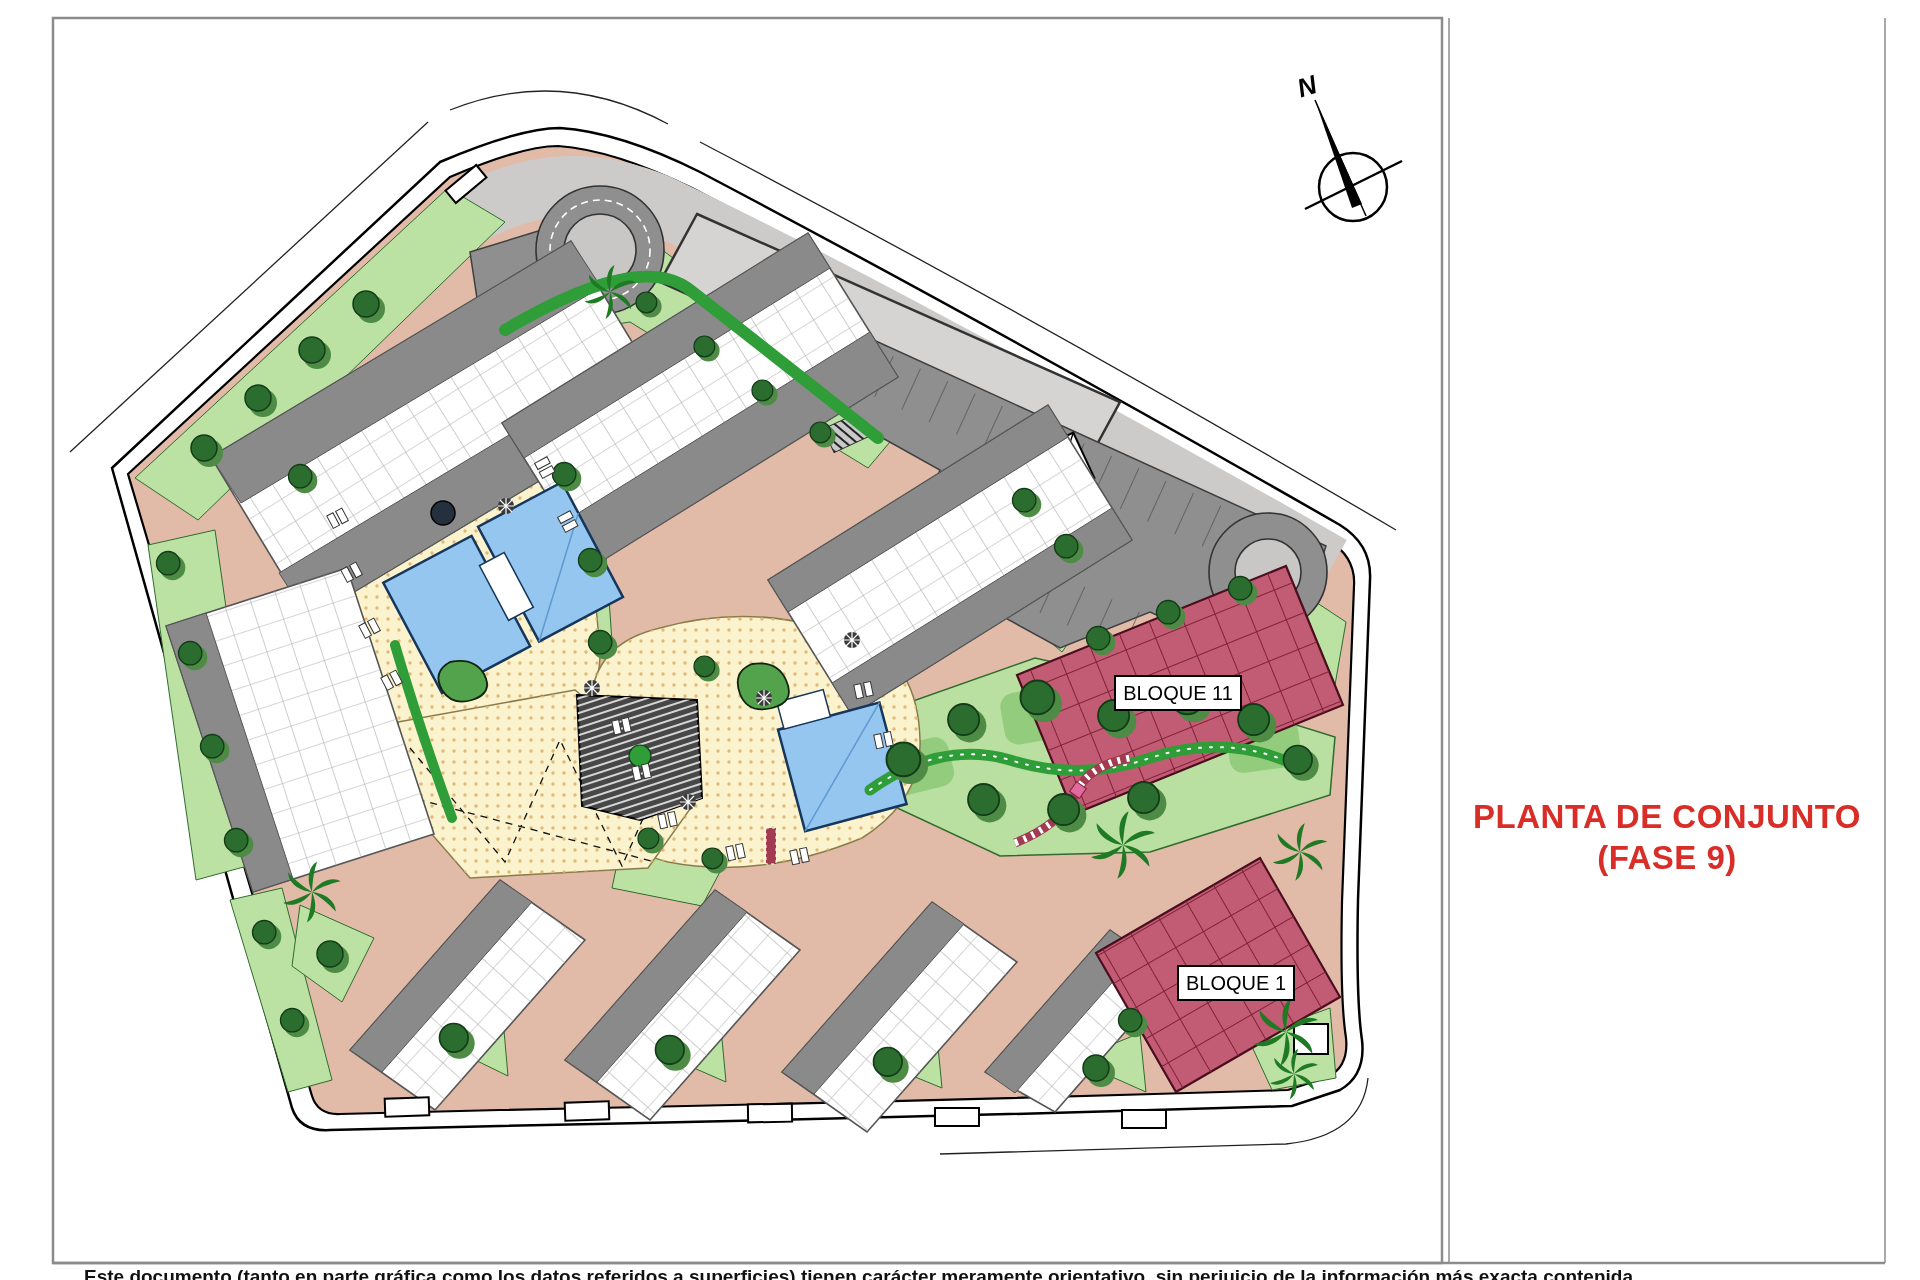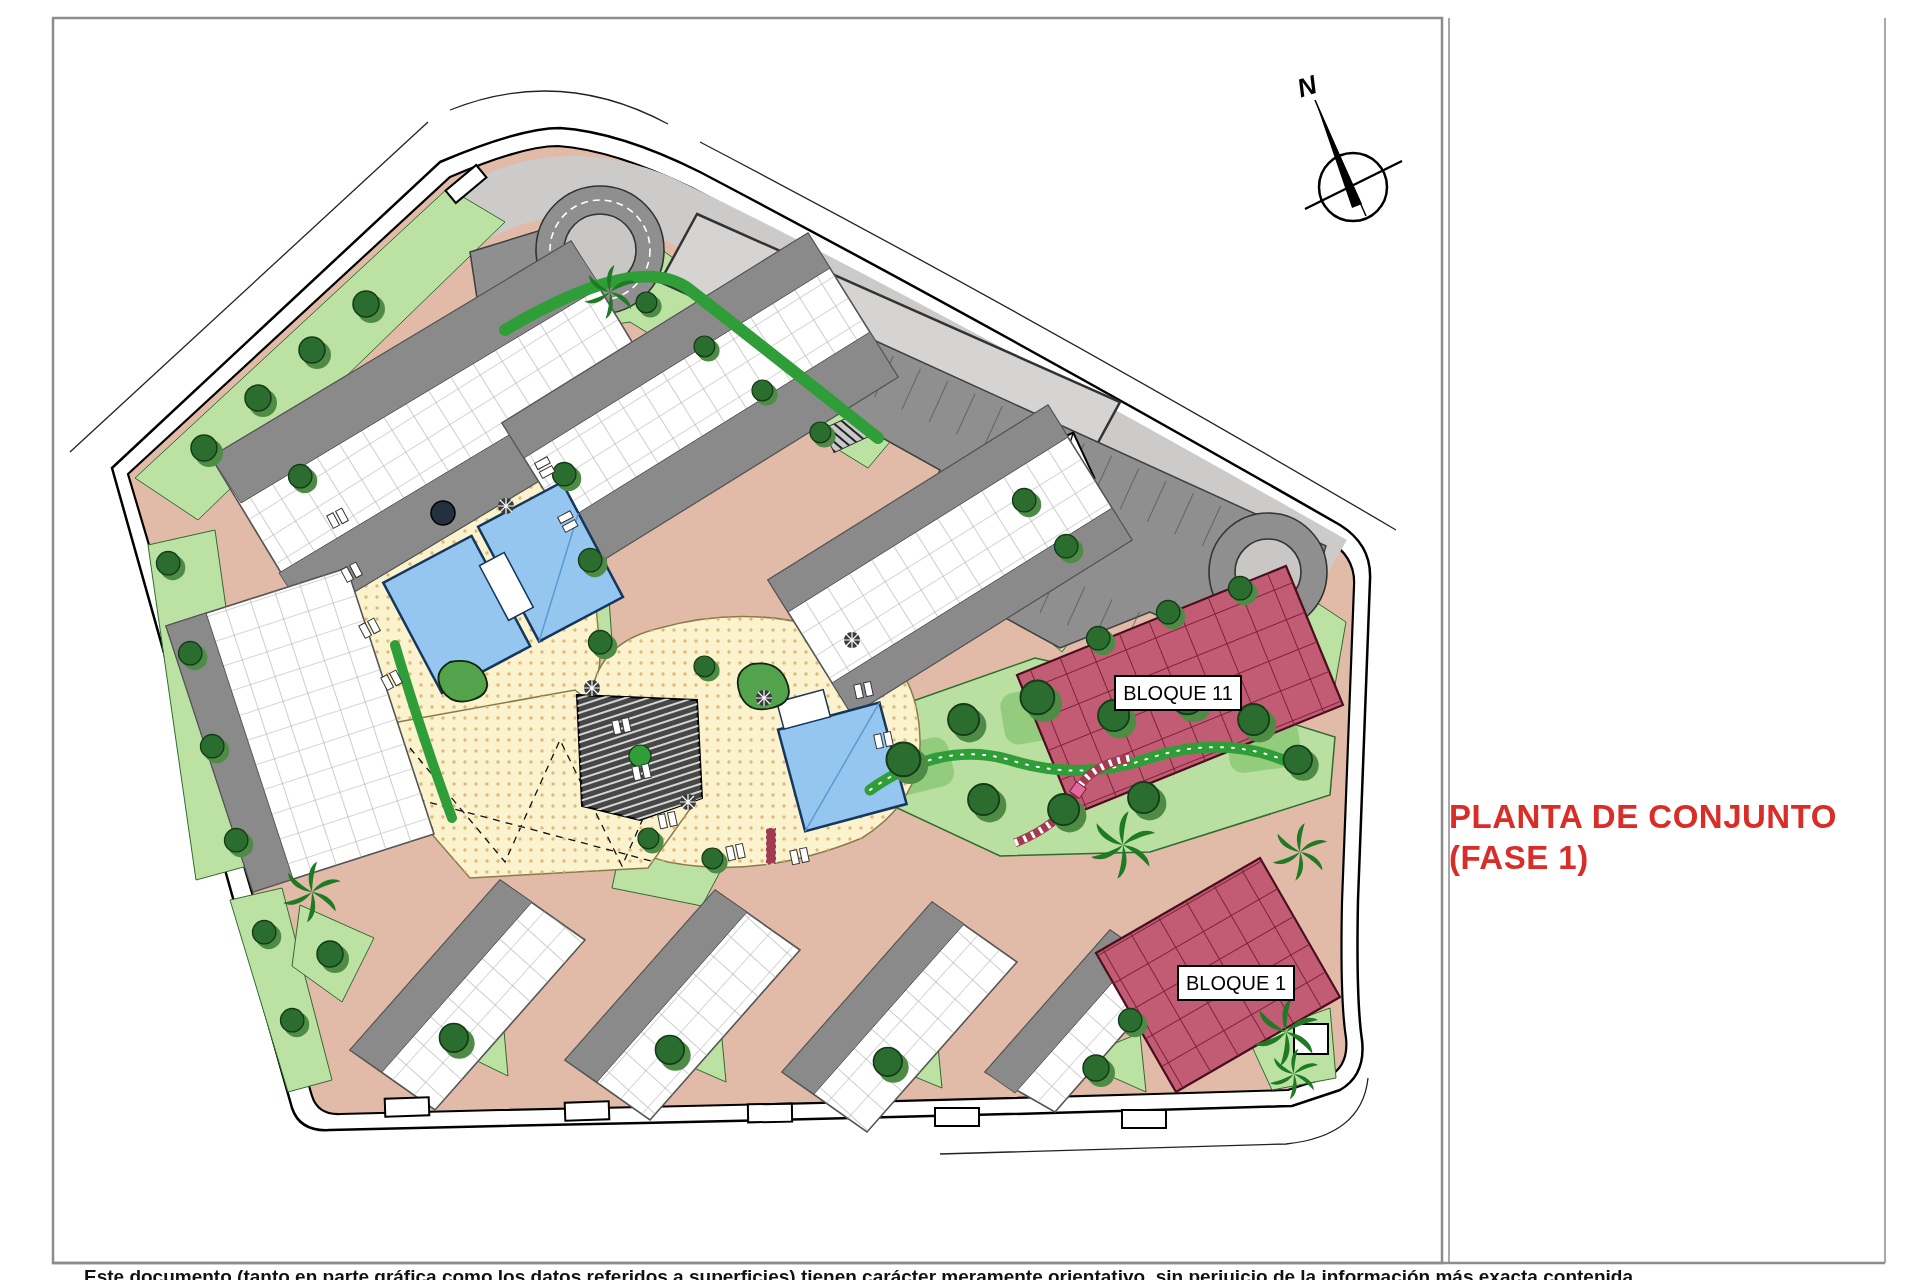--- a/index.html
+++ b/index.html
@@ -1,20 +1,20 @@
 <!DOCTYPE html>
 <html><head>
 <meta charset="utf-8">
 <style>
   html,body{margin:0;padding:0;background:#ffffff;}
   body{width:1920px;height:1280px;overflow:hidden;position:relative;
        font-family:"Liberation Sans", sans-serif;}
   .sheet{position:absolute;inset:0;}
   svg{position:absolute;left:0;top:0;}
-  .plan-title{position:absolute;left:1449px;top:796px;width:436px;
+  .plan-title{position:absolute;left:1449px;top:796px;width:436px;text-align:center;
       color:#D92D28;font-weight:bold;font-size:33px;line-height:41px;letter-spacing:.5px;}
   .disclaimer{position:absolute;left:84px;top:1266px;white-space:nowrap;
       font-weight:bold;font-size:19px;color:#111;}
   .lbl{font-family:"Liberation Sans", sans-serif;font-size:20px;fill:#000;}
   .ttl{font-family:"Liberation Sans", sans-serif;}
 </style>
 </head>
 <body>
 
 <div class="sheet">
@@ -347,17 +347,17 @@
     <circle cx="3" cy="27" r="34" fill="none" stroke="#000" stroke-width="2.5"></circle>
     <line x1="-45" y1="49" x2="52" y2="1" stroke="#000" stroke-width="2.5"></line>
     <polygon points="-35,-60 12,44 2,48" fill="#000"></polygon>
     <line x1="-35" y1="-60" x2="16" y2="56" stroke="#000" stroke-width="1.5"></line>
     <text class="ttl" x="-52" y="-64" font-size="26" font-style="italic" font-weight="bold" transform="rotate(-18 -45 -72)">N</text>
   </g>
 </svg>
 
   <div class="plan-title">
     <div>PLANTA DE CONJUNTO</div>
-    <div>(FASE 1)</div>
+    <div>(FASE 9)</div>
   </div>
 
   <div class="disclaimer">Este documento (tanto en parte gráfica como los datos referidos a superficies) tienen carácter meramente orientativo, sin perjuicio de la información más exacta contenida</div>
 </div>
 
 </body></html>

